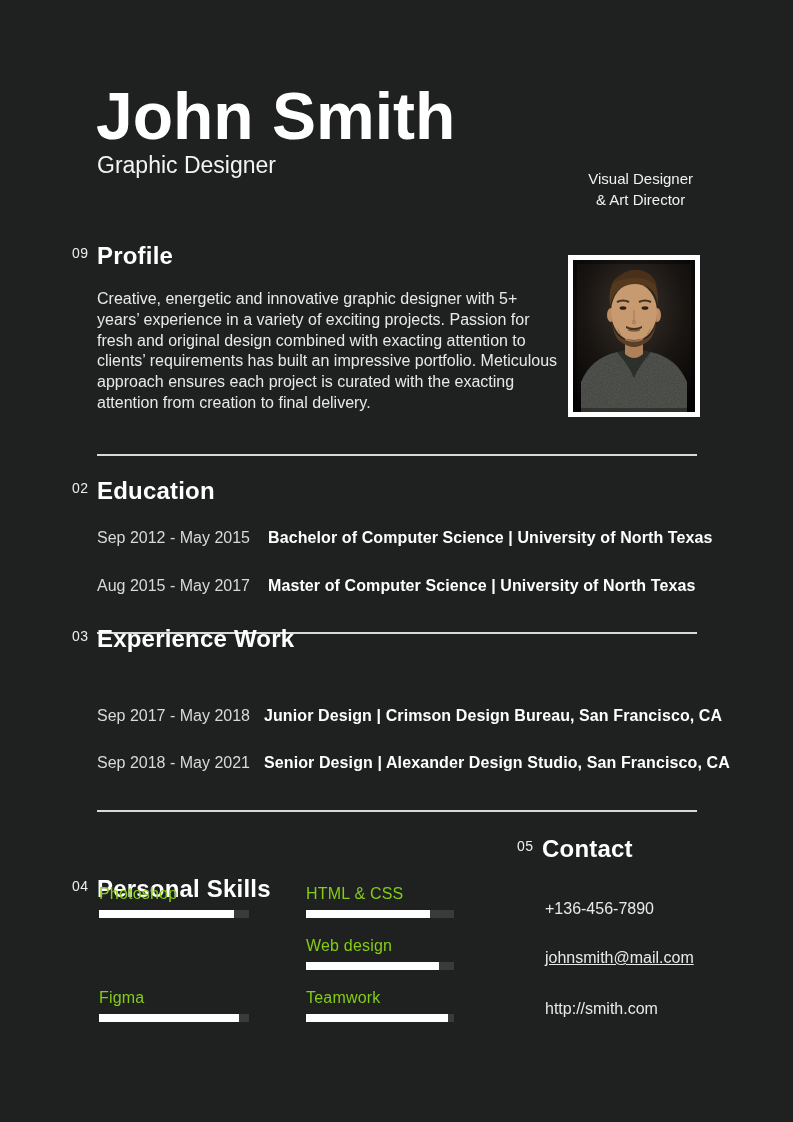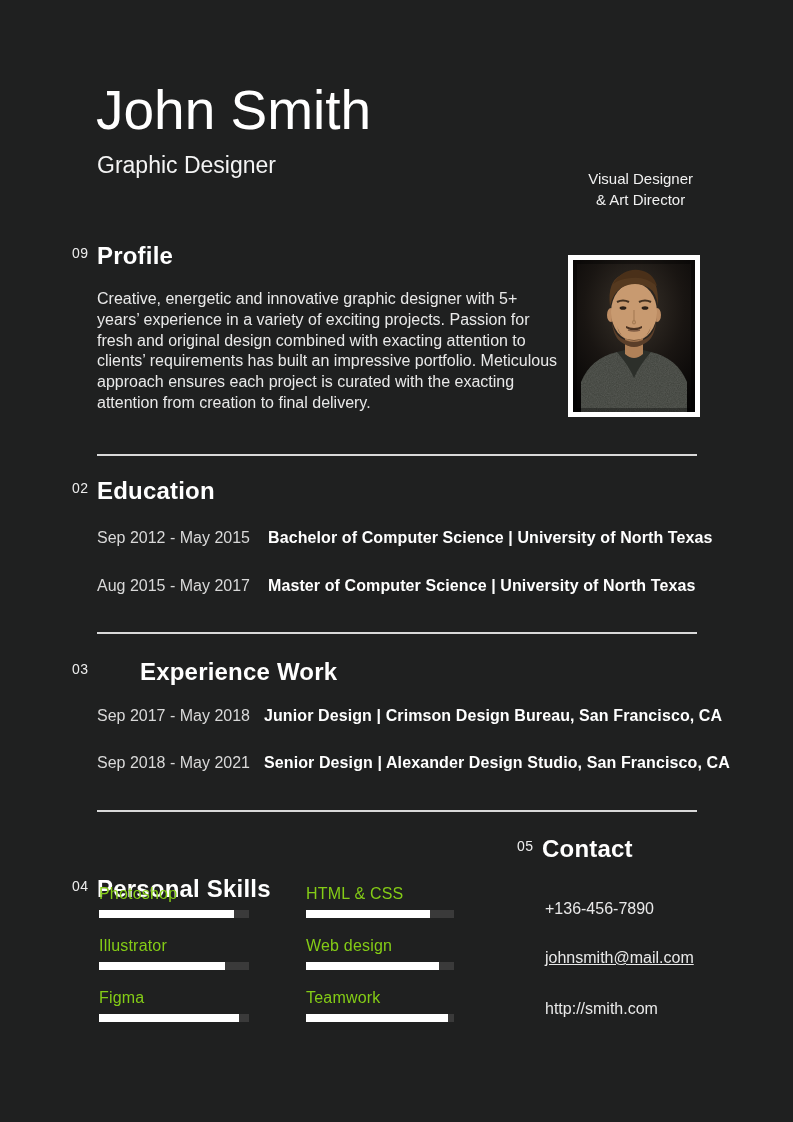--- a/index.html
+++ b/index.html
@@ -2,21 +2,21 @@
 <html><head>
 <meta charset="utf-8">
 <style>
   html,body{margin:0;padding:0;background:#1f1f1f;}
   *{box-sizing:border-box;}
   .sheet{
     position:relative;width:793px;height:1122px;background:#1f2020;overflow:hidden;
     font-family:"Liberation Sans",sans-serif;color:#ffffff;
   }
   
-  .name{position:absolute;left:96px;top:82px;font-size:55px;font-weight:normal;letter-spacing:0;color:#fff;line-height:1.05;}
+  .name{position:absolute;left:96px;top:82px;font-size:66px;font-weight:bold;letter-spacing:0;color:#fff;line-height:1.05;}
   .role{position:absolute;left:97px;top:152px;font-size:23px;font-weight:normal;color:#f4f4f4;}
   .tagline{position:absolute;right:100px;top:168px;text-align:center;font-size:15px;line-height:21px;color:#f0f0f0;}
   
   .sec-head{position:absolute;left:72px;display:flex;align-items:flex-start;}
   .sec-num{font-size:14px;color:#ededed;margin-top:2px;width:18px;letter-spacing:.5px;}
   .sec-title{font-size:24px;font-weight:bold;color:#fff;margin:0 0 0 7px;line-height:1.1;letter-spacing:.2px;}
   
   .profile-text{position:absolute;left:97px;top:289px;width:466px;font-size:16px;line-height:20.8px;color:#e9e9e9;}
   .photo-frame{position:absolute;left:568px;top:255px;width:132px;height:162px;background:#fff;padding:5px;}
   .photo-frame svg{display:block;width:122px;height:152px;}
@@ -114,21 +114,21 @@
     <span class="date">Sep 2012 - May 2015</span>
     <span class="desc">Bachelor of Computer Science | University of North Texas</span>
   </div>
   <div class="row edu" style="top:577px;">
     <span class="date">Aug 2015 - May 2017</span>
     <span class="desc">Master of Computer Science | University of North Texas</span>
   </div>
 
   <div class="divider" style="top:632px;"></div>
 
-  <div class="sec-head" style="top:659px;gap:43px;">
+  <div class="sec-head" style="top:626px;">
     <span class="sec-num">03</span>
     <h2 class="sec-title">Experience Work</h2>
   </div>
   <div class="row exp" style="top:707px;">
     <span class="date">Sep 2017 - May 2018</span>
     <span class="desc">Junior Design | Crimson Design Bureau, San Francisco, CA</span>
   </div>
   <div class="row exp" style="top:754px;">
     <span class="date">Sep 2018 - May 2021</span>
     <span class="desc">Senior Design | Alexander Design Studio, San Francisco, CA</span>
@@ -138,26 +138,20 @@
 
   <div class="sec-head" style="top:868px;margin-top:8px;">
     <span class="sec-num">04</span>
     <h2 class="sec-title">Personal Skills</h2>
   </div>
 
   <div class="skill" style="left:99px;top:885px;">
     <span class="label">Photoshop</span>
     <div class="bar">
         <div class="fill" style="width: 90%;"></div>
-      </div>
-  </div>
-  <div class="skill" style="left:99px;top:937px;">
-    <span class="label">Illustrator</span>
-    <div class="bar">
-        <div class="fill" style="width: 84%;"></div>
       </div>
   </div>
   <div class="skill" style="left:99px;top:989px;">
     <span class="label">Figma</span>
     <div class="bar">
         <div class="fill" style="width: 93%;"></div>
       </div>
   </div>
   <div class="skill" style="left:306px;top:885px;width:148px;">
     <span class="label">HTML &amp; CSS</span>

